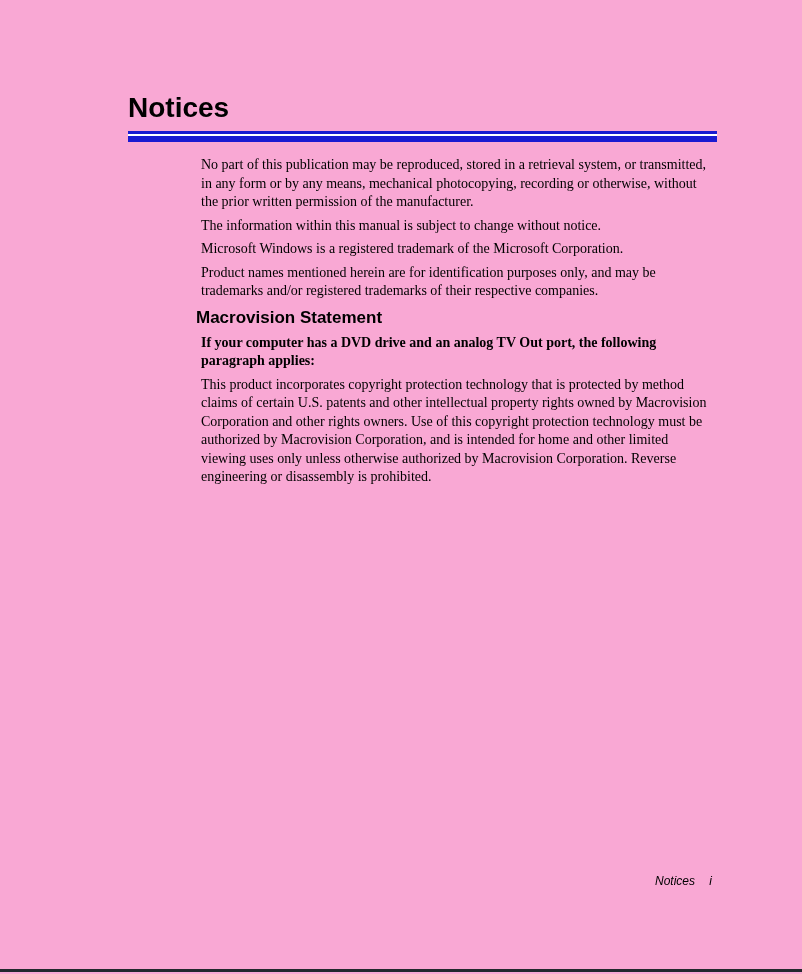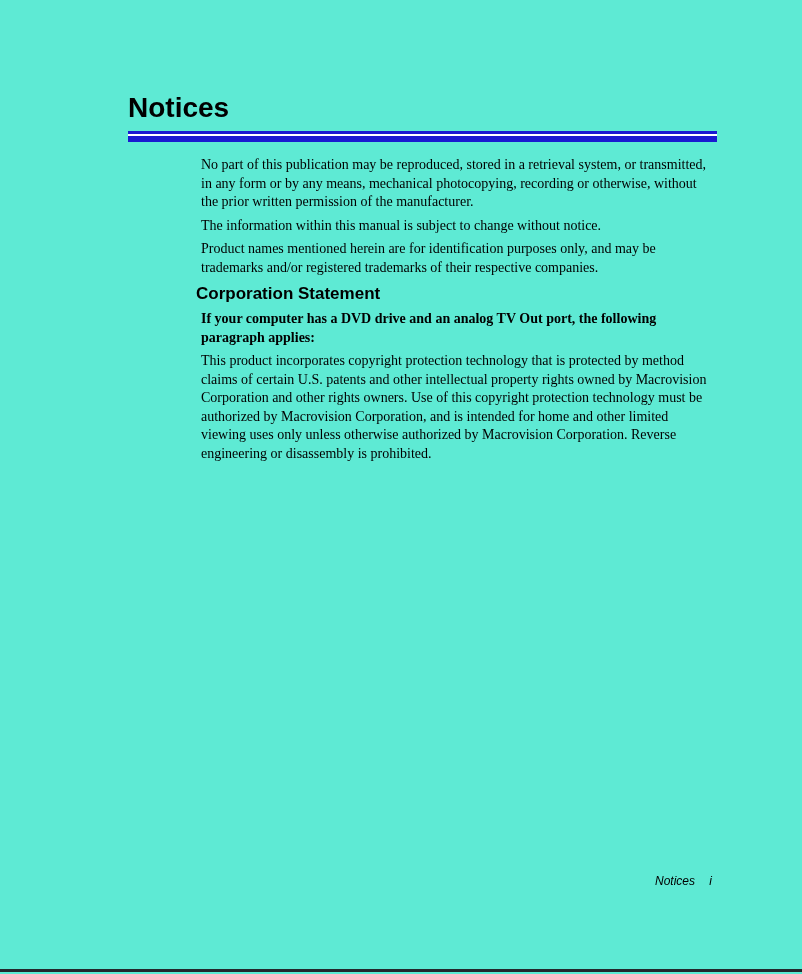--- a/index.html
+++ b/index.html
@@ -4,21 +4,21 @@
 <style>
   html, body {
     margin: 0;
     padding: 0;
     background: #ffffff;
   }
   .page {
     position: relative;
     width: 802px;
     height: 974px;
-    background: #5eead4;
+    background: #f9a8d4;
     overflow: hidden;
     color: #000000;
     font-family: "Liberation Serif", serif;
   }
   .title {
     position: absolute;
     left: 128px;
     top: 94px;
     margin: 0;
     font-family: "Liberation Sans", sans-serif;
@@ -89,23 +89,24 @@
 
   <div class="title-rule">
     <div class="thin"></div>
     <div class="gap"></div>
     <div class="thick"></div>
   </div>
 
   <div class="content">
     <p>No part of this publication may be reproduced, stored in a retrieval system, or transmitted, in any form or by any means, mechanical photocopying, recording or otherwise, without the prior written permission of the manufacturer.</p>
     <p>The information within this manual is subject to change without notice.</p>
+    <p>Microsoft Windows is a registered trademark of the Microsoft Corporation.</p>
     <p>Product names mentioned herein are for identification purposes only, and may be trademarks and/or registered trademarks of their respective companies.</p>
 
-    <h2 class="subheading">Corporation Statement</h2>
+    <h2 class="subheading">Macrovision Statement</h2>
 
     <p class="lead">If your computer has a DVD drive and an analog TV Out port, the following paragraph applies:</p>
     <p>This product incorporates copyright protection technology that is protected by method claims of certain U.S. patents and other intellectual property rights owned by Macrovision Corporation and other rights owners. Use of this copyright protection technology must be authorized by Macrovision Corporation, and is intended for home and other limited viewing uses only unless otherwise authorized by Macrovision Corporation. Reverse engineering or disassembly is prohibited.</p>
   </div>
 
   <div class="footer">
     <span>Notices</span>
     <span class="pgnum">i</span>
   </div>
 

